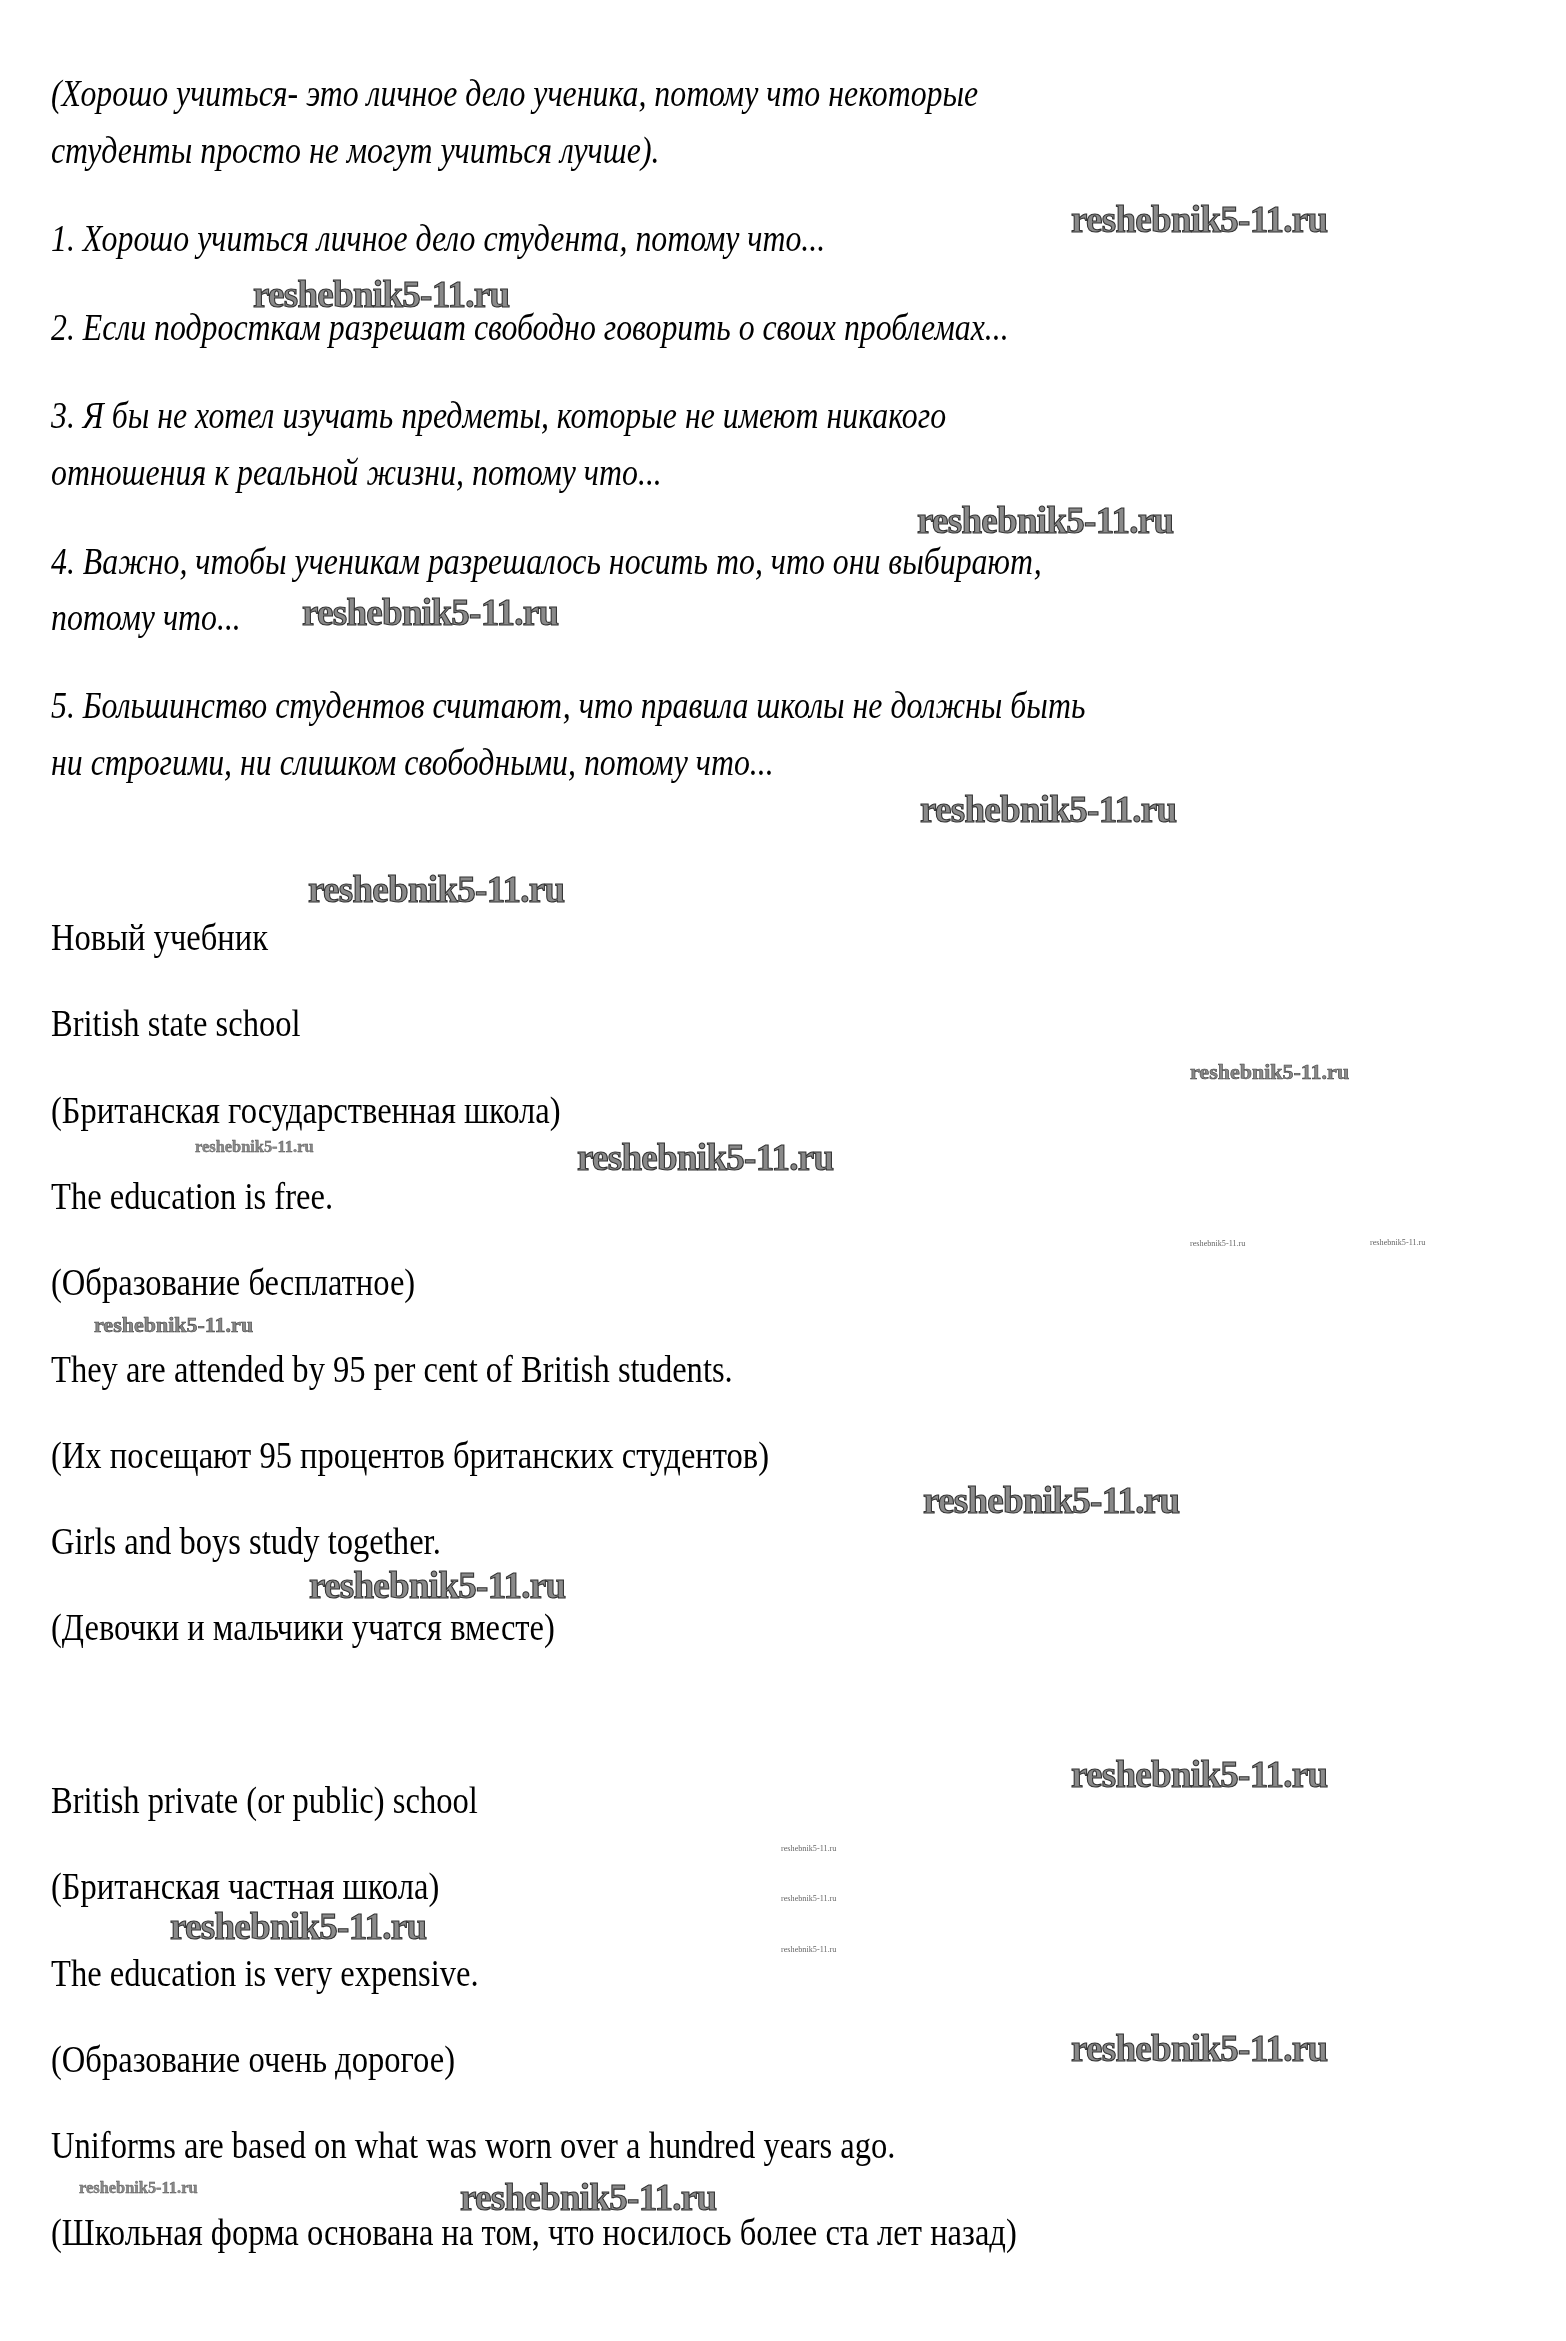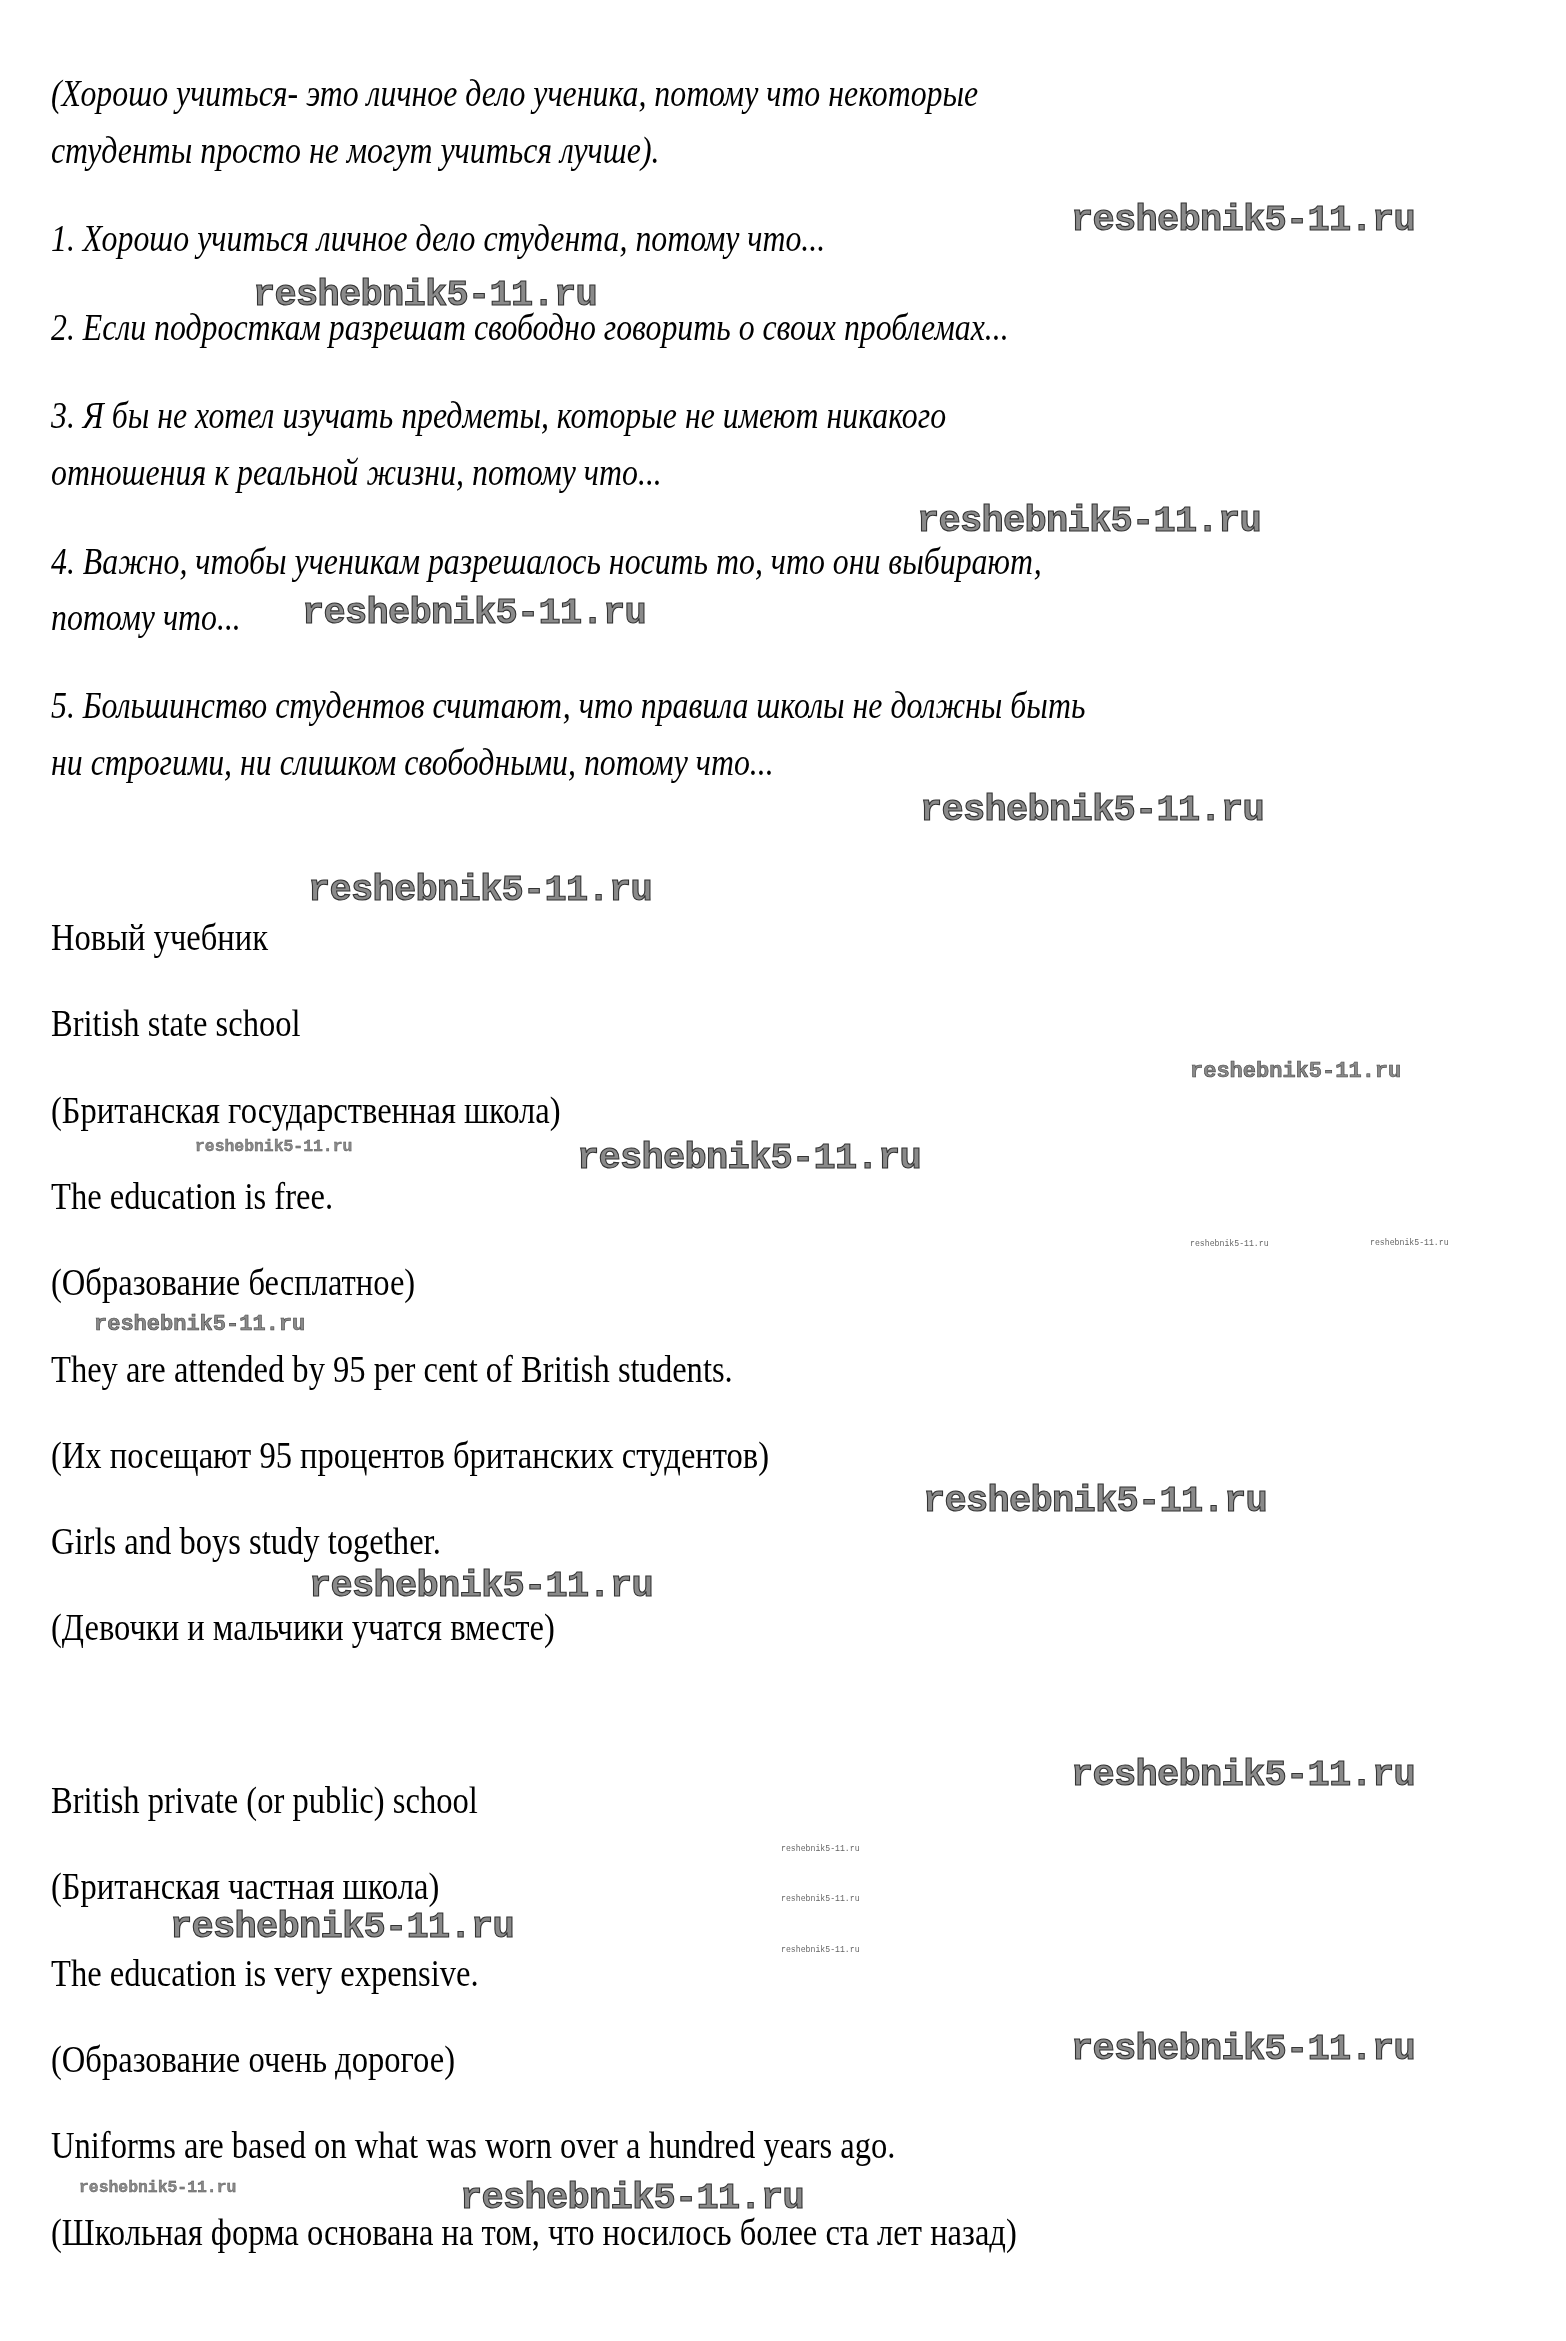--- a/index.html
+++ b/index.html
@@ -8,21 +8,21 @@
   .line {
     position: absolute; left: 51px; white-space: nowrap; color: #000;
     font-family: "Liberation Serif", "DejaVu Serif", serif;
     font-size: 37px; line-height: 45px;
     transform-origin: left center;
   }
   .it { font-style: italic; transform: scaleX(0.86); }
   .rm { transform: scaleX(0.88); }
   .wm {
     position: absolute; white-space: nowrap;
-    font-family: Liberation Mono, monospace;
+    font-family: Liberation Serif, serif;
     font-weight: bold; color: #8a8a8a;
     -webkit-text-stroke: 1.1px #333;
     letter-spacing: -0.7px;
   }
   .wm.big { font-size: 37px; line-height: 42px; }
   .wm.med { font-size: 22px; line-height: 25px; -webkit-text-stroke: 0.6px #444; letter-spacing: 0; }
   .wm.small { font-size: 16.4px; line-height: 19.3px; -webkit-text-stroke: 0.4px #555; letter-spacing: 0; }
   .wm.tiny { font-size: 8.2px; line-height: 9.7px; -webkit-text-stroke: 0; color: #666; letter-spacing: 0; font-weight: normal; }
 </style>
 </head>

